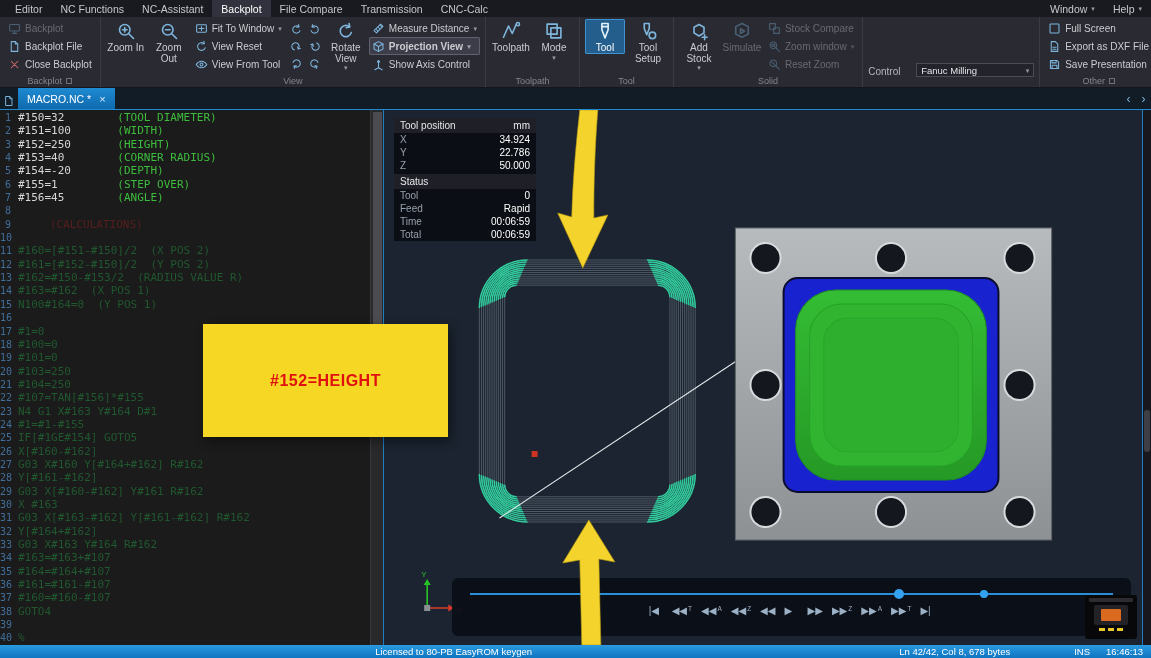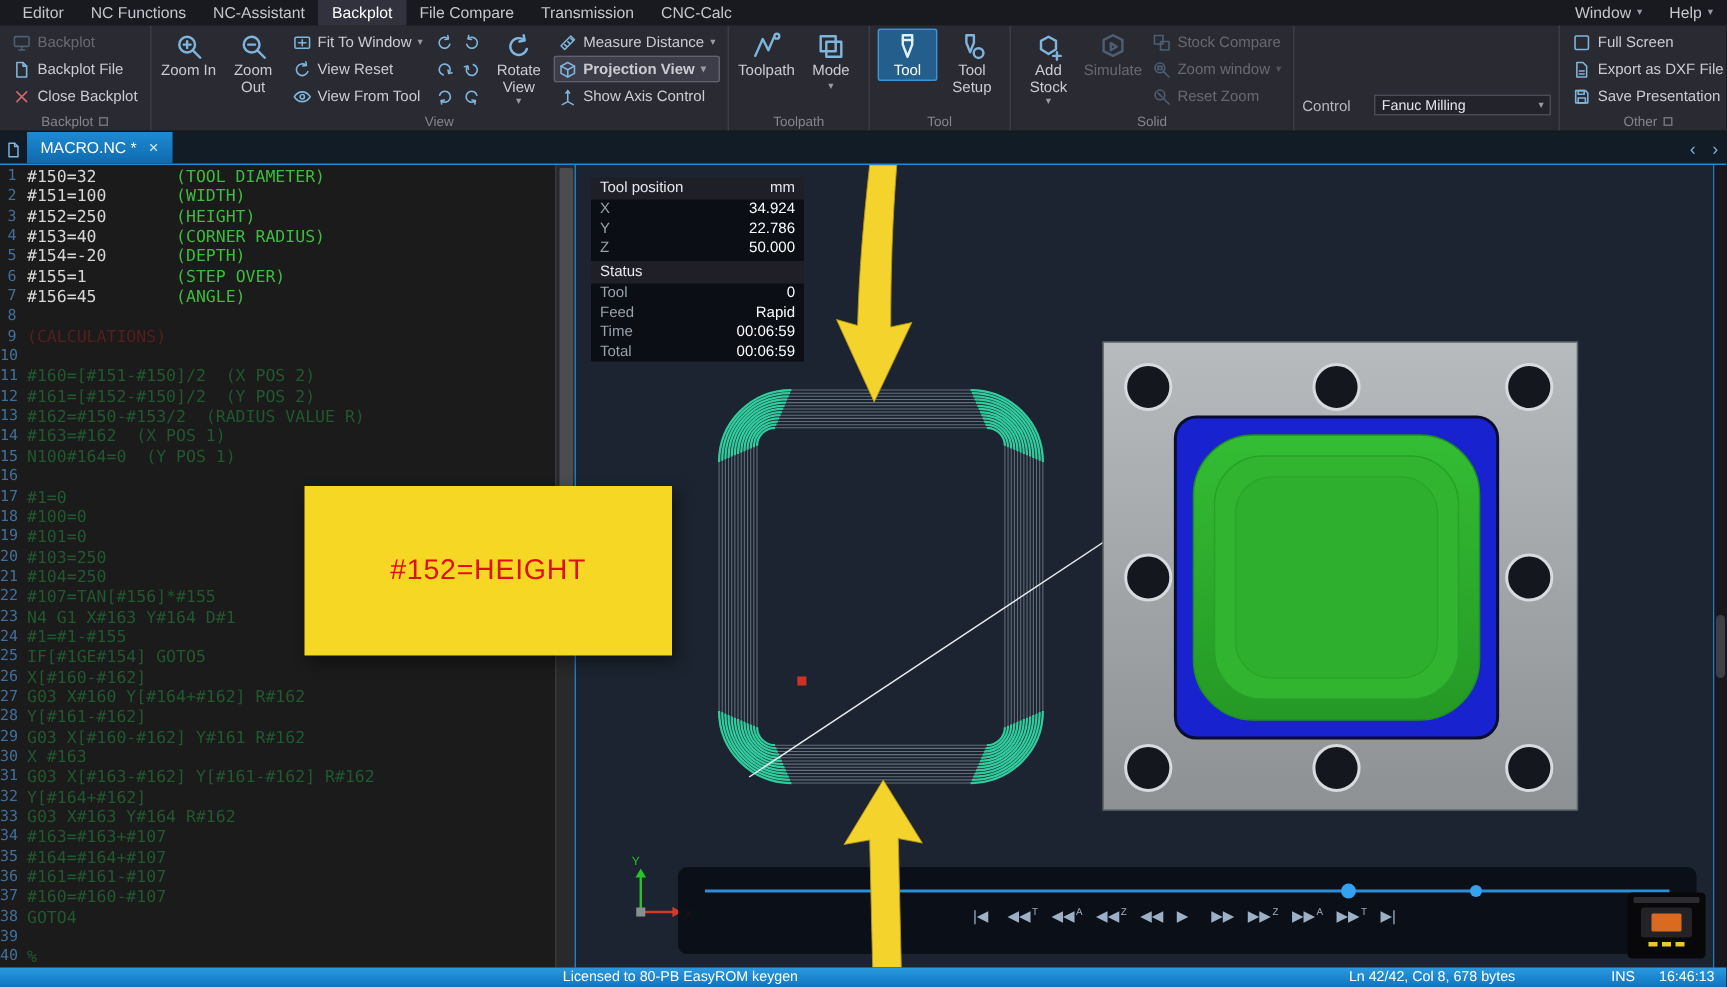--- a/index.html
+++ b/index.html
@@ -57,21 +57,21 @@
   .tclose{font-size:11px;color:#d6eaf9;}
   .tspacer{flex:1;}
   .tnav{width:15px;display:flex;align-items:center;justify-content:center;color:#7fb2d9;font-size:12px;}
 
   
   .main{position:absolute;top:110px;left:0;right:0;bottom:13px;display:flex;}
   .editor{position:relative;width:383px;flex:none;background:#1b1b1b;overflow:hidden;}
   #code-lines{position:absolute;top:1px;left:0;right:13px;font-family:"DejaVu Sans Mono",monospace;font-size:11px;}
   .cl{display:flex;height:13.35px;line-height:13.35px;white-space:pre;}
   .ln{width:18px;text-align:right;padding-right:7px;color:#416f9c;flex:none;font-size:10px;}
-  .seg-w{color:#d6d6d6;} .seg-g{color:#3dbd3d;} .seg-d{color:#20582f;} .seg-r{color:#571e1e;}
+  .seg-w{color:#d6d6d6;} .seg-g{color:#3dbd3d;} .seg-d{color:#20582f;} .seg-r{color:#571e1e;margin-left:32px;}
   .escroll{position:absolute;top:0;right:0;bottom:0;width:13px;background:#29292c;border-left:1px solid #39393d;}
   .ethumb{position:absolute;top:2px;left:2px;width:9px;height:58%;background:#4c4c50;border-radius:1px;}
 
   .viewport{position:relative;flex:1;background:#1b2430;border-left:1px solid #1f7ec2;
     border-right:1px solid #1f7ec2;overflow:hidden;}
   #vpsvg,#arrowlayer{position:absolute;inset:0;width:100%;height:100%;}
   #arrowlayer{z-index:10;pointer-events:none;}
 
   .toolinfo{position:absolute;top:8px;left:10px;width:142px;background:rgba(9,11,16,.85);font-size:10px;z-index:5;}
   .tihead{display:flex;justify-content:space-between;padding:2px 6px;background:rgba(255,255,255,.08);color:#e6e6ea;}
@@ -95,21 +95,21 @@
   .lg-machine{width:34px;height:20px;background:#232327;border-radius:2px;margin:0 auto;position:relative;}
   .lg-machine:after{content:"";position:absolute;left:7px;top:4px;width:20px;height:12px;background:#d96a1f;border-radius:1px;}
   .lg-dots{display:flex;gap:3px;justify-content:center;margin-top:3px;}
   .lg-dots i{width:6px;height:3px;background:#e8c82a;display:block;}
 
   .vscroll{width:8px;flex:none;background:#17171d;position:relative;}
   .vthumb{position:absolute;top:300px;left:1px;width:6px;height:42px;background:#3e3e46;border-radius:3px;}
 
   .callout{position:absolute;left:203px;top:324px;width:245px;height:113px;background:var(--callout_bg,#f6d824);
     display:flex;align-items:center;justify-content:center;z-index:40;box-shadow:3px 4px 10px rgba(0,0,0,.45);}
-  .callout span{color:var(--callout_text,#e01010);font-weight:normal;font-size:19px;letter-spacing:.5px;}
+  .callout span{color:var(--callout_text,#e01010);font-weight:bold;font-size:16px;letter-spacing:.5px;}
 
   .statusbar{position:absolute;left:0;right:0;bottom:0;height:13px;background:linear-gradient(#2a9ae0,#0f74c0);
     display:flex;align-items:center;font-size:9.5px;color:#fff;padding:0 8px;}
   .sbspacer{flex:1;}
   .sbright{display:flex;align-items:center;gap:0;}
   .sbpos{margin-right:64px;}
   .sbmode{margin-right:16px;}
 </style>
 </head>
 <body>

